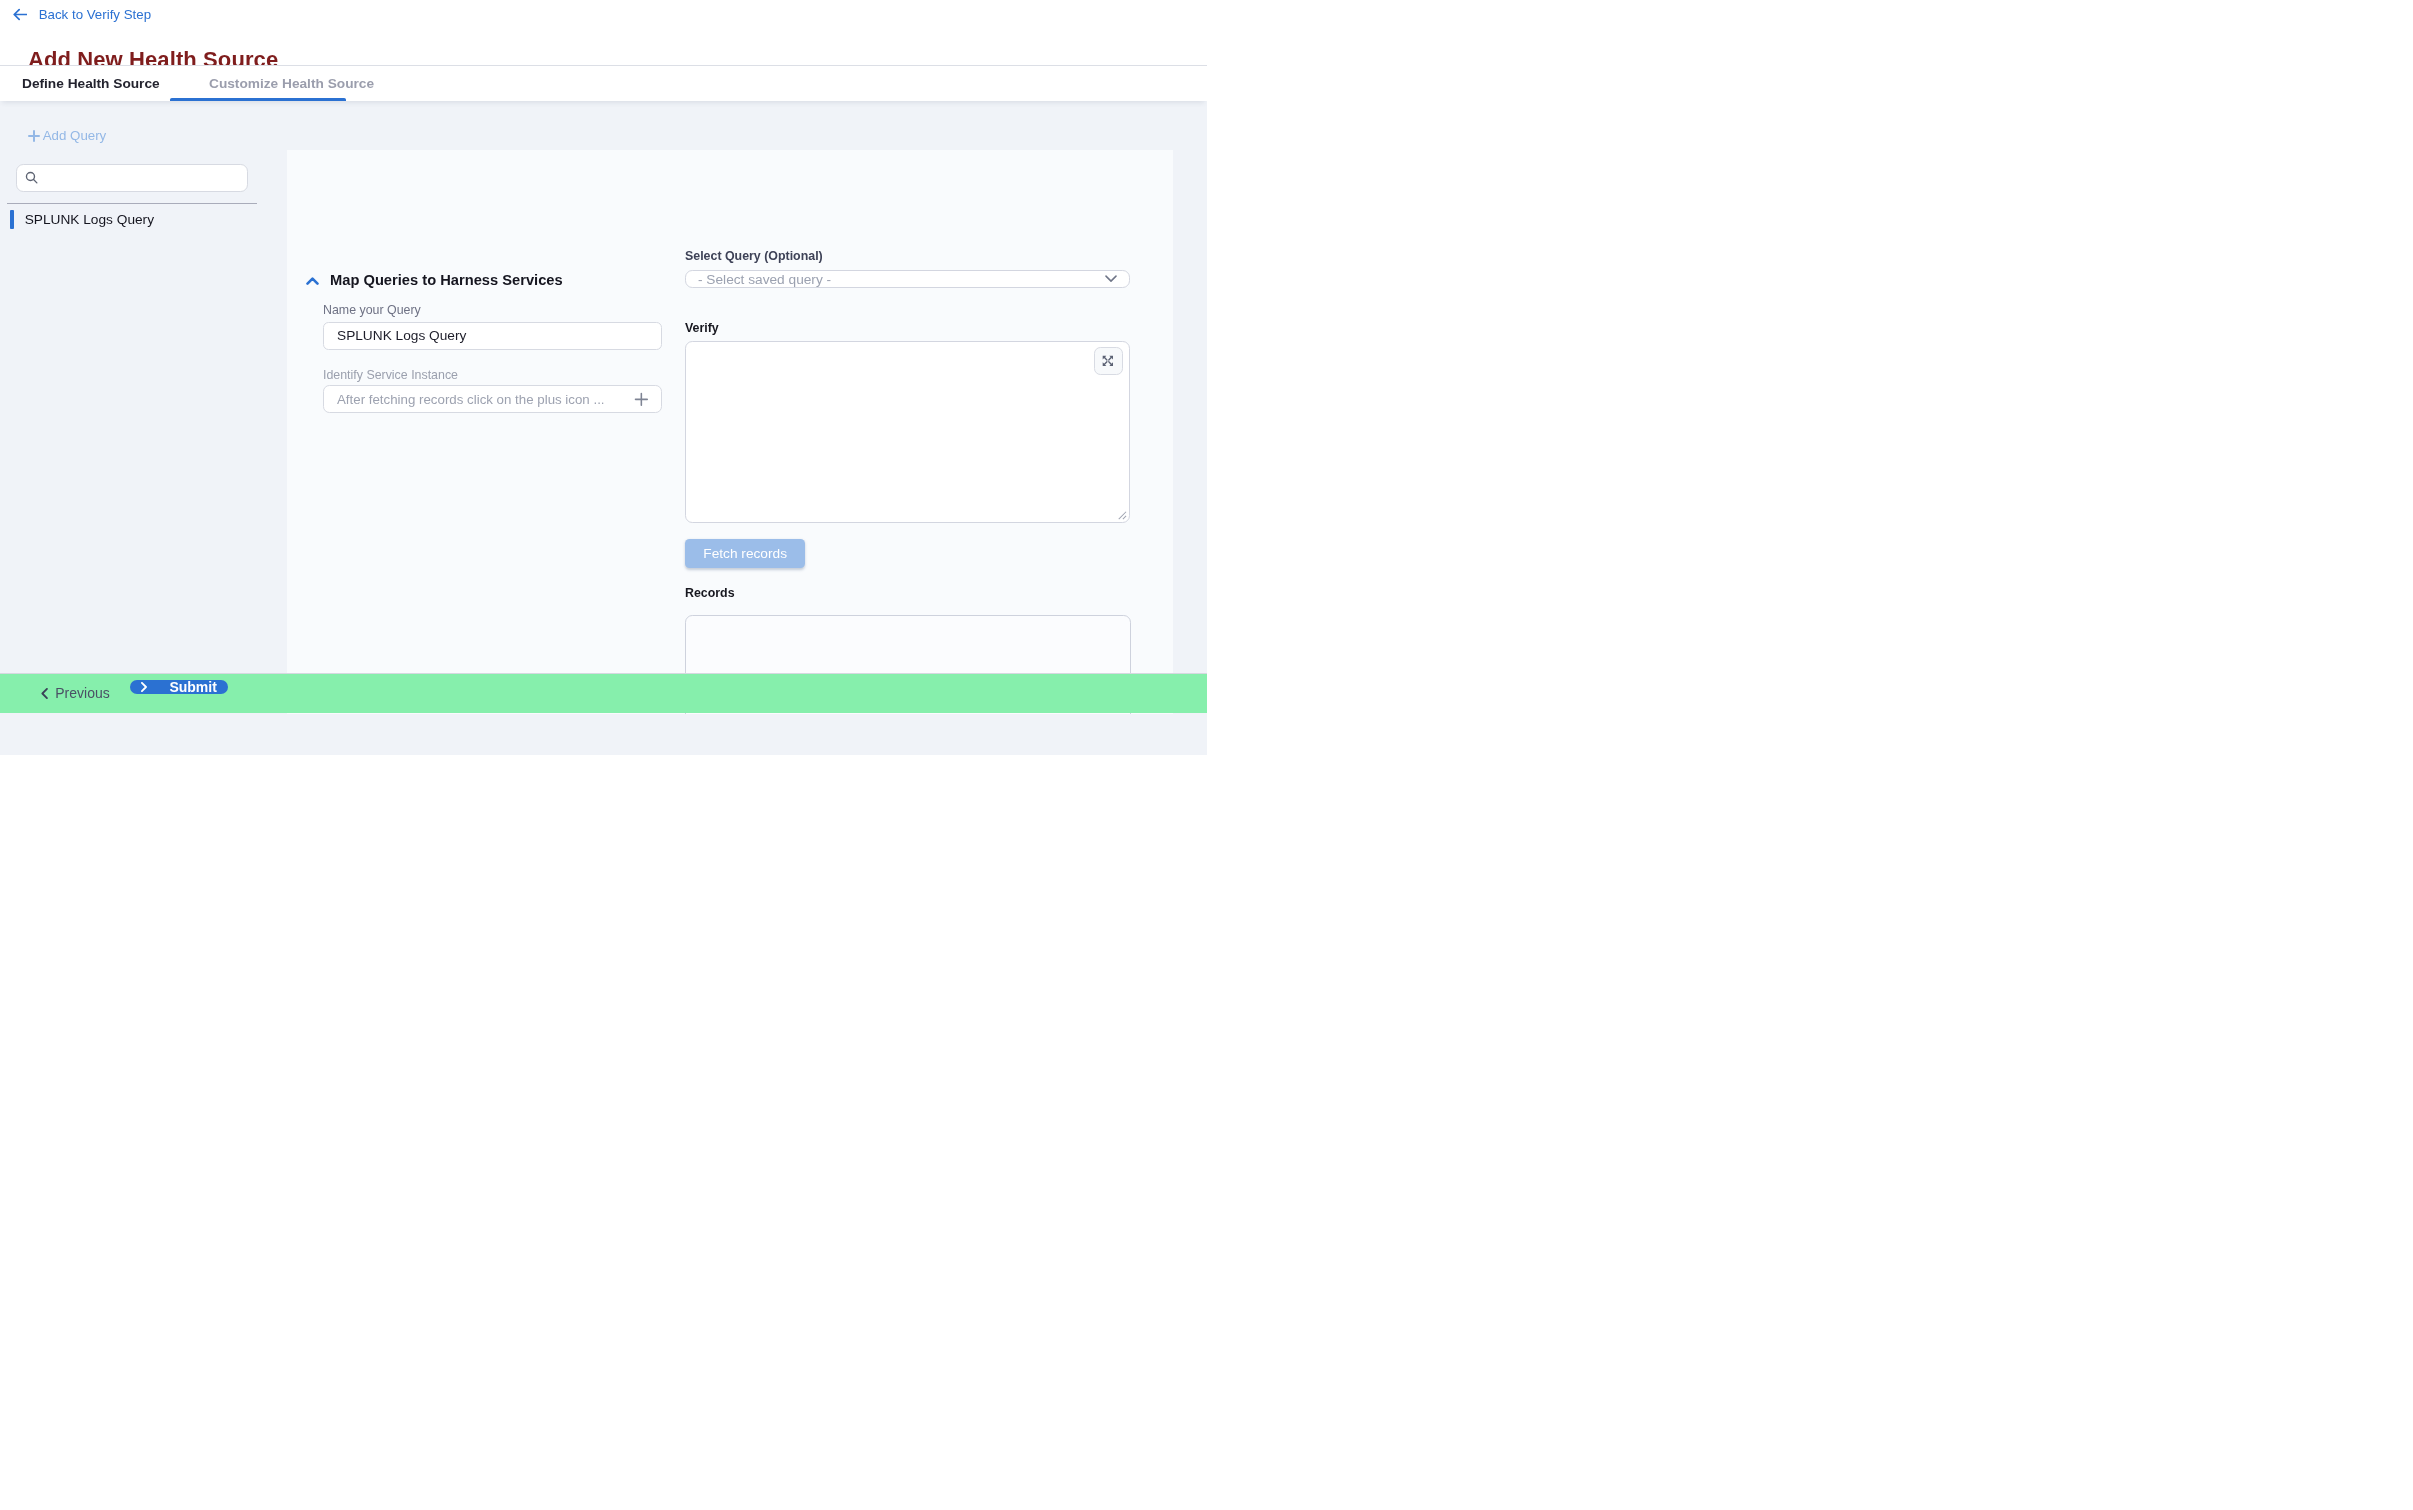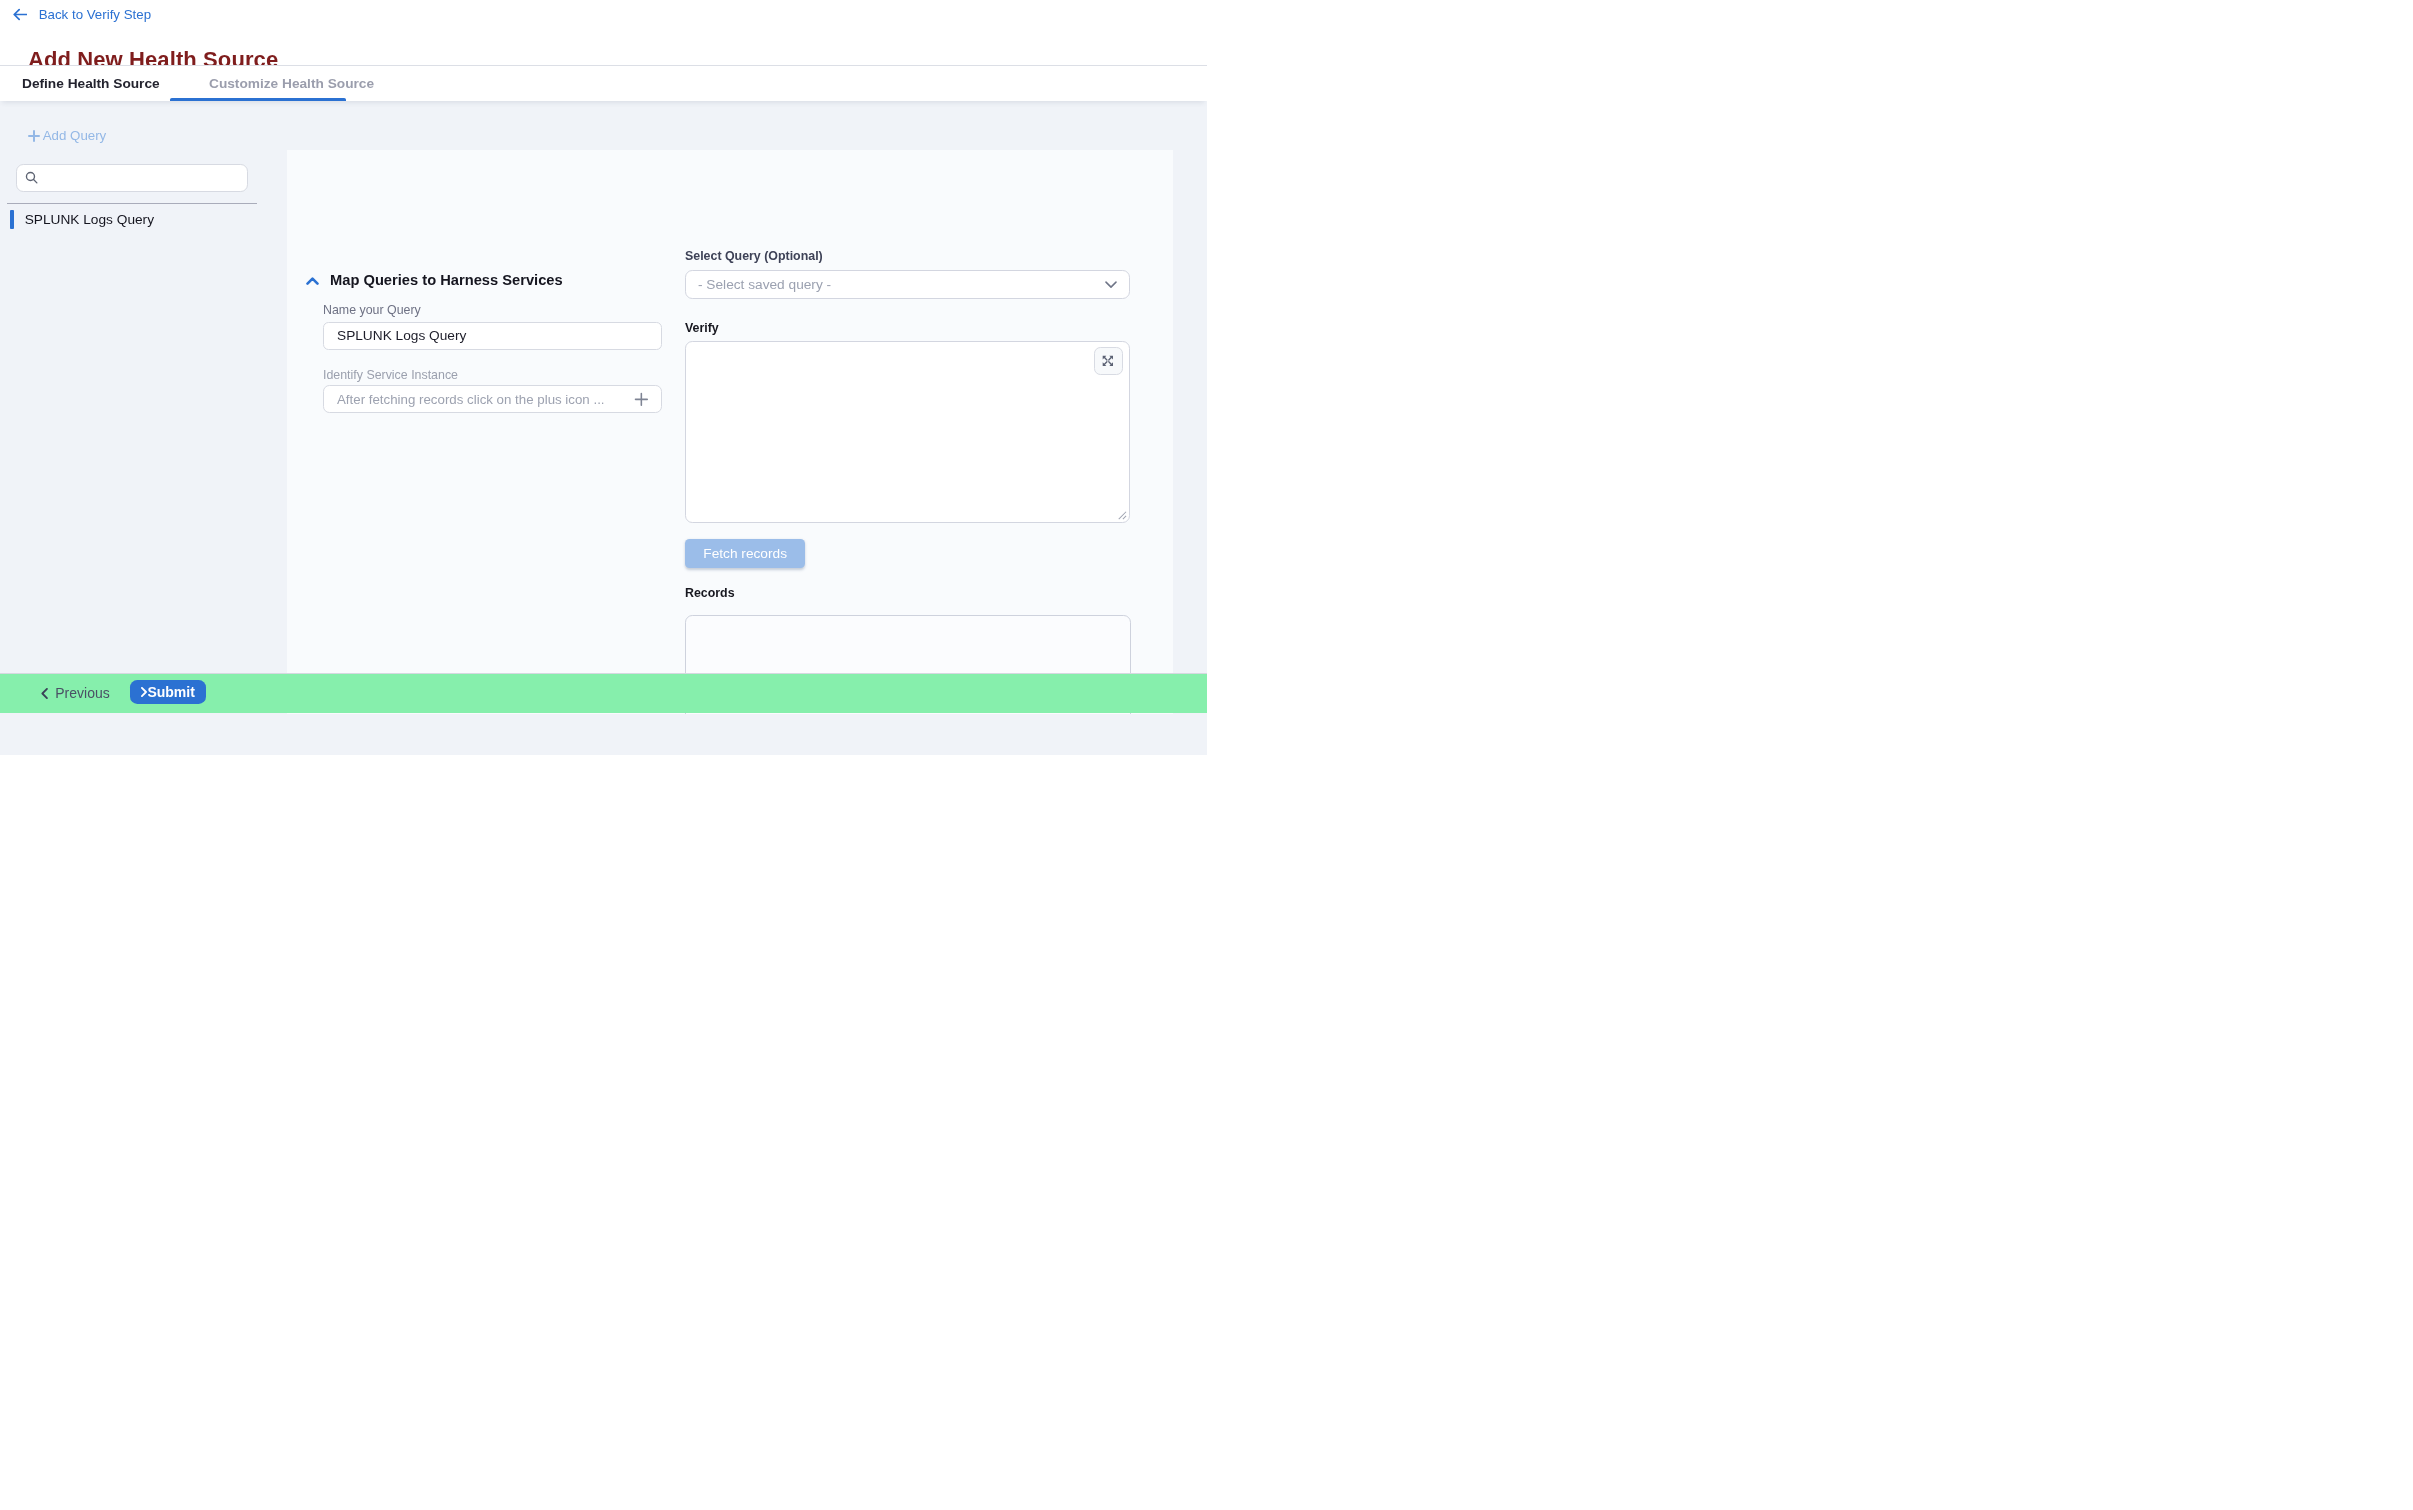--- a/index.html
+++ b/index.html
@@ -50,40 +50,40 @@
   .tbox{position:absolute;background:#fff;border:0.9px solid #d7dae2;border-radius:5.5px;box-sizing:border-box;
     display:flex;align-items:center;}
   .tbox input{border:none;outline:none;background:transparent;width:100%;font-family:inherit;}
   .in-name{left:36px;top:172px;width:339px;height:27.5px;padding:0 11px;}
   .in-name input{font-size:13.7px;color:#1d1d29;}
   .in-inst{left:36px;top:235px;width:339px;height:28px;padding:0 11px 0 11px;border-radius:6.4px;}
   .in-inst input{font-size:13.3px;color:#33333e;}
   .in-inst input::placeholder,.search-box input::placeholder{color:#9da2b0;opacity:1;}
   .plus-btn{flex:0 0 auto;line-height:0;cursor:pointer;padding:1.8px;}
   
-  .select-box{position:absolute;left:398px;top:120px;width:445px;height:29px;background:#fff;
+  .select-box{position:absolute;left:398px;top:120px;width:445px;height:18px;background:#fff;
     border:0.9px solid #d3d6e0;border-radius:7.3px;display:flex;align-items:center;box-sizing:border-box;
     padding:0 12px;cursor:pointer;}
   .select-box .val{flex:1;font-size:13.7px;color:#9ba1b0;}
   .query-box{position:absolute;left:398px;top:191px;width:445px;height:182px;background:#fff;
     border:0.9px solid #d3d6e0;border-radius:7.3px;box-sizing:border-box;}
   .expand-btn{position:absolute;top:4.6px;right:6.4px;width:26.6px;height:26.6px;background:#f7f9fb;
     border:0.9px solid #d8dbe3;border-radius:6.4px;display:flex;align-items:center;justify-content:center;cursor:pointer;}
   .resize-handle{position:absolute;right:1.8px;bottom:1.8px;line-height:0;cursor:nwse-resize;}
   .fetch-btn{position:absolute;left:398px;top:389px;height:29px;padding:0 18.3px;border:none;
     background:var(--fetch_blue,#9bbde9);color:#fff;font-size:13.7px;font-weight:500;font-family:inherit;
     border-radius:4.6px;cursor:pointer;box-shadow:0 1.8px 2.7px rgba(96,117,150,.35);}
   .records-box{position:absolute;left:398px;top:465px;width:446px;height:128px;background:#fbfcfe;
     border:0.9px solid #ced2dd;border-radius:7.3px;box-sizing:border-box;}
   
   .footer{position:absolute;left:0;top:673px;width:100%;height:40px;background:#86efac;
     border-top:0.9px solid #d5d8e0;box-sizing:border-box;z-index:5;}
   .prev-btn{position:absolute;left:37px;top:5.5px;height:27.5px;display:flex;align-items:center;gap:7.3px;
     background:none;border:none;font-family:inherit;font-size:14px;color:#4b5065;cursor:pointer;padding:0 3.7px;}
-  .submit-btn{position:absolute;left:130px;top:6.4px;height:24px;display:flex;align-items:center;gap:0;
+  .submit-btn{position:absolute;left:130px;top:6.4px;height:14px;display:flex;align-items:center;gap:22px;
     background:var(--accent,#2b71d2);border:none;border-radius:7.3px;padding:0 11px;
     color:#fff;font-family:inherit;font-size:14px;font-weight:600;cursor:pointer;}
 </style>
 </head>
 <body>
 
 <div class="page">
 
   <div class="topbar">
     <a class="back">

